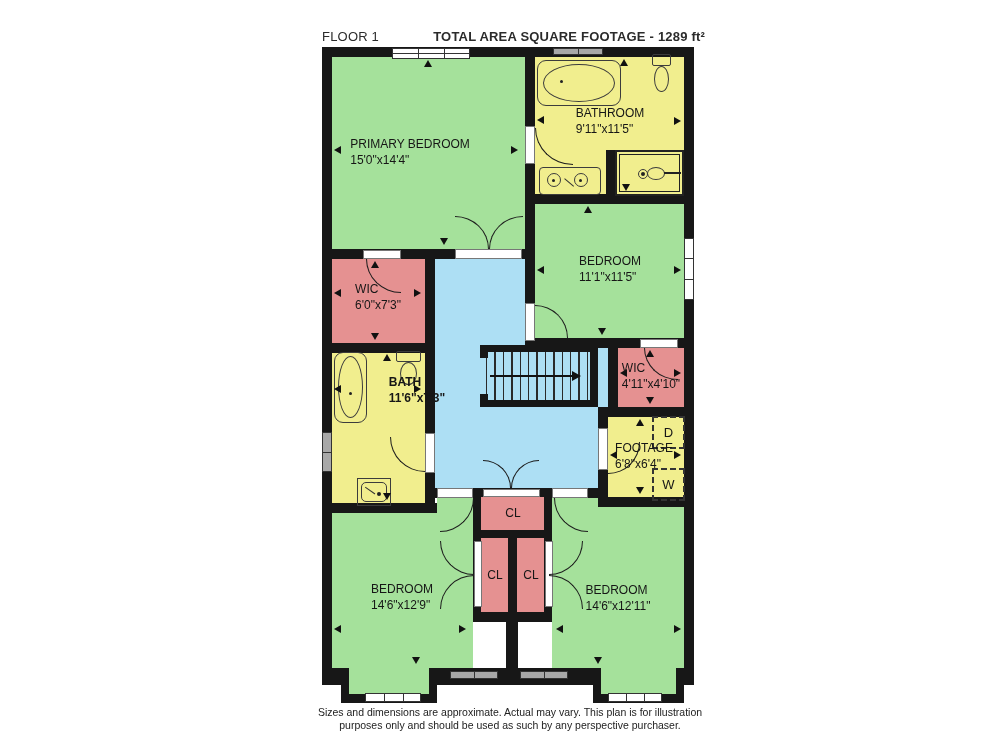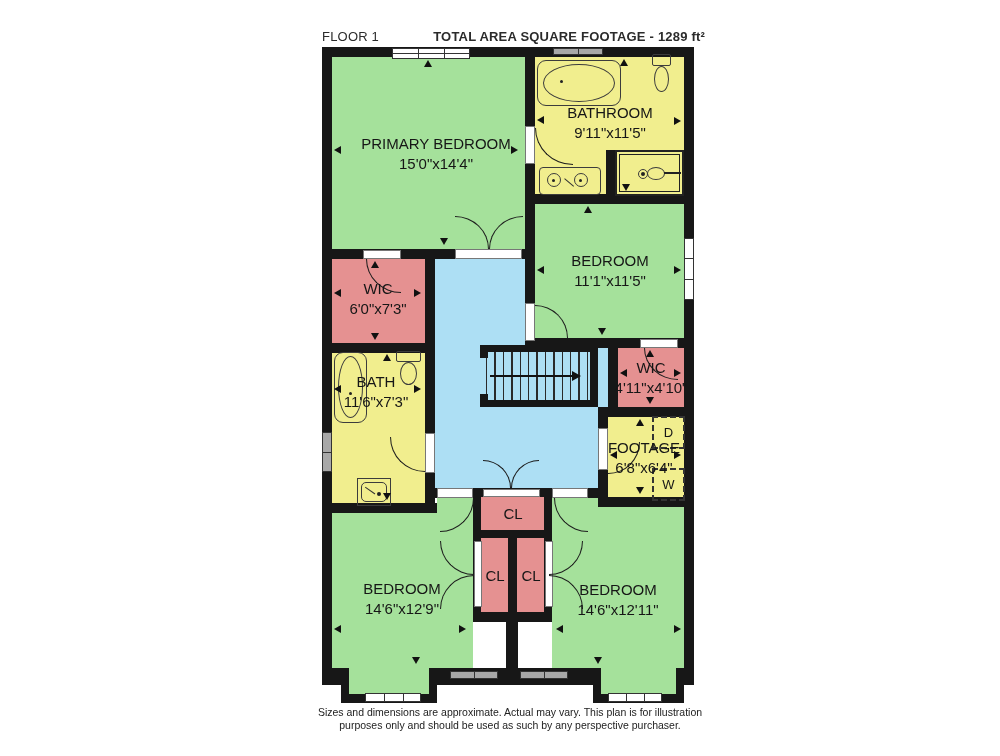--- a/index.html
+++ b/index.html
@@ -12,21 +12,21 @@
   .winw{background:var(--c-window-white,#fff);border:1px solid #333;z-index:4;}
   .wing{background:var(--c-window-gray,#a8a8a8);border:1px solid #333;z-index:4;}
   .mull{background:#333;z-index:4;}
   .fx{border:1.5px solid #3c3c3c;z-index:5;background:transparent;}
   .arc{z-index:5;background:transparent;}
   .m{width:0;height:0;z-index:5;}
   .mu{border-left:4px solid transparent;border-right:4px solid transparent;border-bottom:7px solid #111;}
   .md{border-left:4px solid transparent;border-right:4px solid transparent;border-top:7px solid #111;}
   .ml{border-top:4px solid transparent;border-bottom:4px solid transparent;border-right:7px solid #111;}
   .mr{border-top:4px solid transparent;border-bottom:4px solid transparent;border-left:7px solid #111;}
-  .rlabel{z-index:6;transform:translate(-50%,-50%);text-align:center;font-size:15px;line-height:1.3;color:#161616;white-space:nowrap;}
+  .rlabel{z-index:6;transform:translate(-50%,-50%);text-align:left;font-size:12px;line-height:1.3;color:#161616;white-space:nowrap;}
   .rlabel span{display:block;}
   .hdr{font-size:13px;color:#2b2b2b;z-index:6;letter-spacing:.2px;}
   .ftr{font-size:10.5px;color:#222;z-index:6;text-align:center;width:1000px;}
   .green{background:var(--c-bedroom,#a5e19b);}
   .yellow{background:var(--c-bathroom,#f1ee8e);}
   .red{background:var(--c-closet,#e59191);}
   .blue{background:var(--c-hallway,#addff4);}
   .treads{background:repeating-linear-gradient(90deg,#2a2a2a 0 1.5px,rgba(0,0,0,0) 1.5px 8.4px);}
   .dash{border:2px dashed #333;z-index:5;text-align:center;font-size:13px;color:#161616;}
 </style>
@@ -211,37 +211,37 @@
 <i class="a m ml" style="left:610px;top:451px;"></i>
 <i class="a m mr" style="left:674px;top:451px;"></i>
 <i class="a m md" style="left:636px;top:487px;"></i>
 <i class="a m ml" style="left:334px;top:625px;"></i>
 <i class="a m mr" style="left:459px;top:625px;"></i>
 <i class="a m md" style="left:412px;top:657px;"></i>
 <i class="a m ml" style="left:556px;top:625px;"></i>
 <i class="a m mr" style="left:674px;top:625px;"></i>
 <i class="a m md" style="left:594px;top:657px;"></i>
 
-<div class="a rlabel" style="left:436px;top:153px;">
+<div class="a rlabel" style="left:410px;top:153px;">
   <span>PRIMARY BEDROOM</span>
   <span>15'0"x14'4"</span>
 </div>
 <div class="a rlabel" style="left:610px;top:122px;">
   <span>BATHROOM</span>
   <span>9'11"x11'5"</span>
 </div>
 <div class="a rlabel" style="left:610px;top:270px;">
   <span>BEDROOM</span>
   <span>11'1"x11'5"</span>
 </div>
 <div class="a rlabel" style="left:378px;top:298px;">
   <span>WIC</span>
   <span>6'0"x7'3"</span>
 </div>
-<div class="a rlabel" style="left:376px;top:391px;">
+<div class="a rlabel" style="left:417px;top:391px;font-weight:bold;">
   <span>BATH</span>
   <span>11'6"x7'3"</span>
 </div>
 <div class="a rlabel" style="left:651px;top:377px;">
   <span>WIC</span>
   <span>4'11"x4'10"</span>
 </div>
 <div class="a rlabel" style="left:644px;top:457px;">
   <span>FOOTAGE</span>
   <span>6'8"x6'4"</span>

